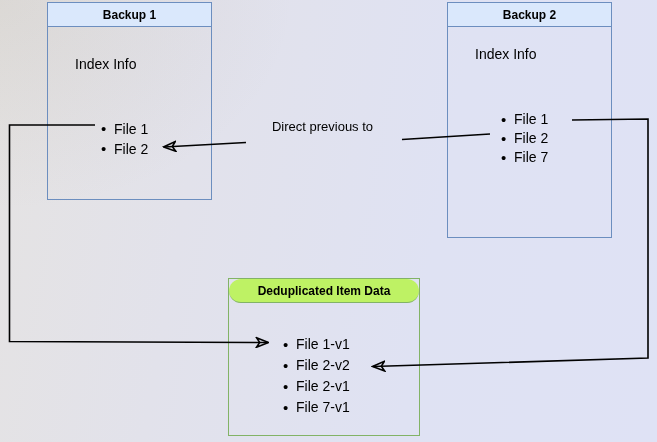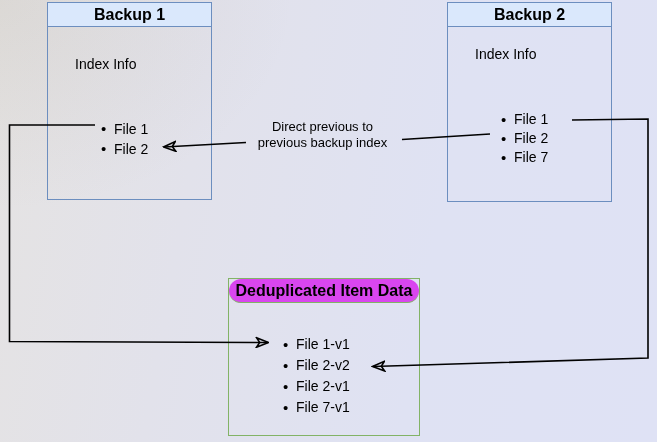--- a/index.html
+++ b/index.html
@@ -27,29 +27,29 @@
     border-style: solid;
     border-width: 1.5px;
     background: transparent;
   }
   .node .header {
     box-sizing: border-box;
     height: 24px;
     display: flex;
     align-items: center;
     justify-content: center;
-    font-size: 16px;
+    font-size: 12px;
     font-weight: bold;
     border-bottom-style: solid;
     border-bottom-width: 1.5px;
   }
   .node.blue { border-color: #6c8ebf; }
   .node.blue .header { background: #dae8fc; border-bottom-color: #6c8ebf; }
   .node.green { border-color: #82b366; }
-  .node.green .header { background: #d946ef; border-bottom-color: #82b366; border-radius: 12px; }
+  .node.green .header { background: #bef264; border-bottom-color: #82b366; border-radius: 12px; }
 
   .section-label {
     position: absolute;
     font-size: 14px;
     white-space: nowrap;
   }
   ul.file-list {
     position: absolute;
     margin: 0;
     padding: 0;
@@ -64,21 +64,21 @@
     content: "\2022";
     position: absolute;
     left: -13px;
     font-size: 15px;
   }
   #backup1-box { left: 47px; top: 2px; width: 165px; height: 198px; }
   #backup1-box .section-label { left: 27px; top: 53px; }
   #backup1-box ul.file-list { left: 66px; top: 116px; }
   #backup1-box ul.file-list li { line-height: 20px; }
 
-  #backup2-box { left: 447px; top: 2px; width: 165px; height: 200px; }
+  #backup2-box { left: 447px; top: 2px; width: 165px; height: 236px; }
   #backup2-box .section-label { left: 27px; top: 43px; }
   #backup2-box ul.file-list { left: 66px; top: 107px; }
   #backup2-box ul.file-list li { line-height: 19px; }
 
   #dedup-box { left: 228px; top: 278px; width: 192px; height: 158px; }
   #dedup-box ul.file-list { left: 67px; top: 55px; text-align: center; }
   #dedup-box ul.file-list li { line-height: 21px; }
 
   .annotation {
     position: absolute;
@@ -137,21 +137,20 @@
     <ul class="file-list">
       <li>File 1-v1</li>
       <li>File 2-v2</li>
       <li>File 2-v1</li>
       <li>File 7-v1</li>
     </ul>
   </div>
 
   <div class="annotation">
     <div>Direct previous to</div>
-    <div>previous backup index</div>
   </div>
 
   <svg class="connectors" width="657" height="442" viewBox="0 0 657 442">
     <defs>
       <marker id="arrowhead" markerWidth="14" markerHeight="12" refX="12.5" refY="6" orient="auto" markerUnits="userSpaceOnUse">
         <path d="M1,1.2 L13,6 L1,10.8 L4.2,6 Z" fill="#010101" stroke="none"></path>
       </marker>
     </defs>
 
     <path d="M95,125 L9.5,125 L9.5,341.5 L268,342.5" marker-end="url(#arrowhead)"></path>

